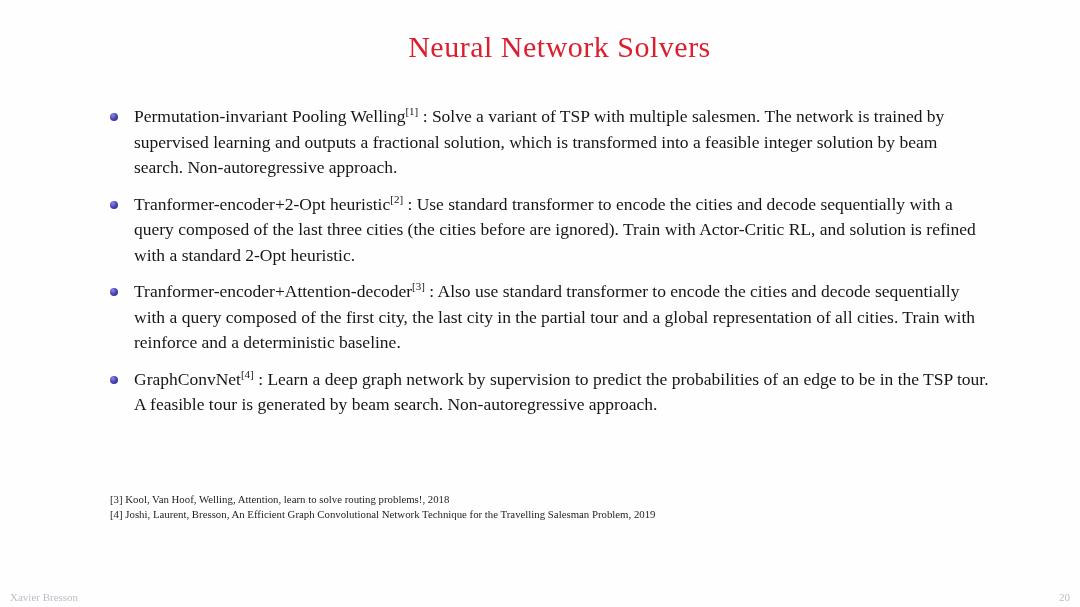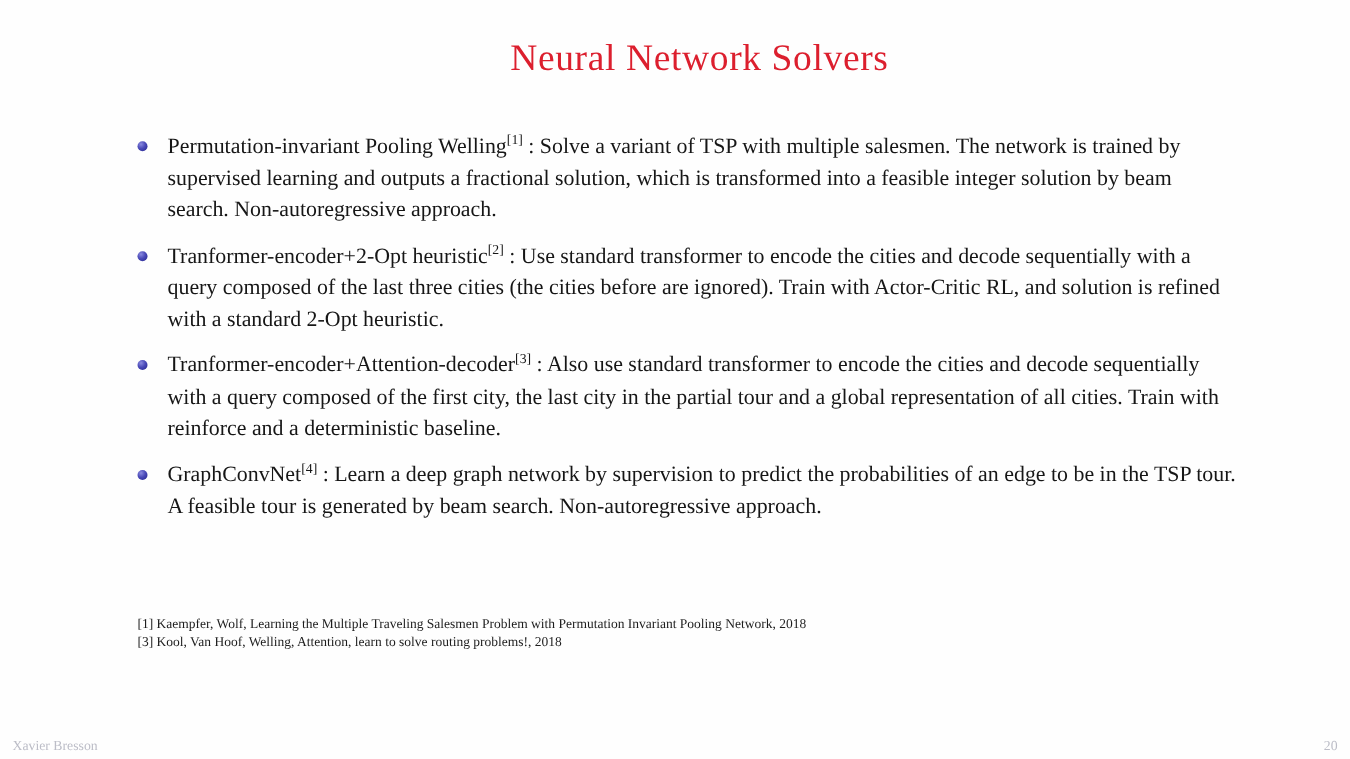--- a/index.html
+++ b/index.html
@@ -96,22 +96,22 @@
       <span class="marker"></span>
       <span class="bullet-text"><span>Tranformer-encoder+Attention-decoder</span><sup>[3]</sup><span> : Also use standard transformer to encode the cities and decode sequentially with a query composed of the first city, the last city in the partial tour and a global representation of all cities. Train with reinforce and a deterministic baseline.</span></span>
     </li>
     <li class="bullet-item">
       <span class="marker"></span>
       <span class="bullet-text"><span>GraphConvNet</span><sup>[4]</sup><span> : Learn a deep graph network by supervision to predict the probabilities of an edge to be in the TSP tour. A feasible tour is generated by beam search. Non-autoregressive approach.</span></span>
     </li>
   </ul>
 
   <div class="footnotes">
-    <div class="footnote-line">[1] Kaempfer, Wolf, Learning the Multiple Traveling Salesmen Problem with Permutation Invariant Pooling Network, 2018</div>
     <div class="footnote-line">[3] Kool, Van Hoof, Welling, Attention, learn to solve routing problems!, 2018</div>
+    <div class="footnote-line">[4] Joshi, Laurent, Bresson, An Efficient Graph Convolutional Network Technique for the Travelling Salesman Problem, 2019</div>
   </div>
 
   <div class="footer">
     <span>Xavier Bresson</span>
     <span>20</span>
   </div>
 
 </div>
 
 </body></html>

